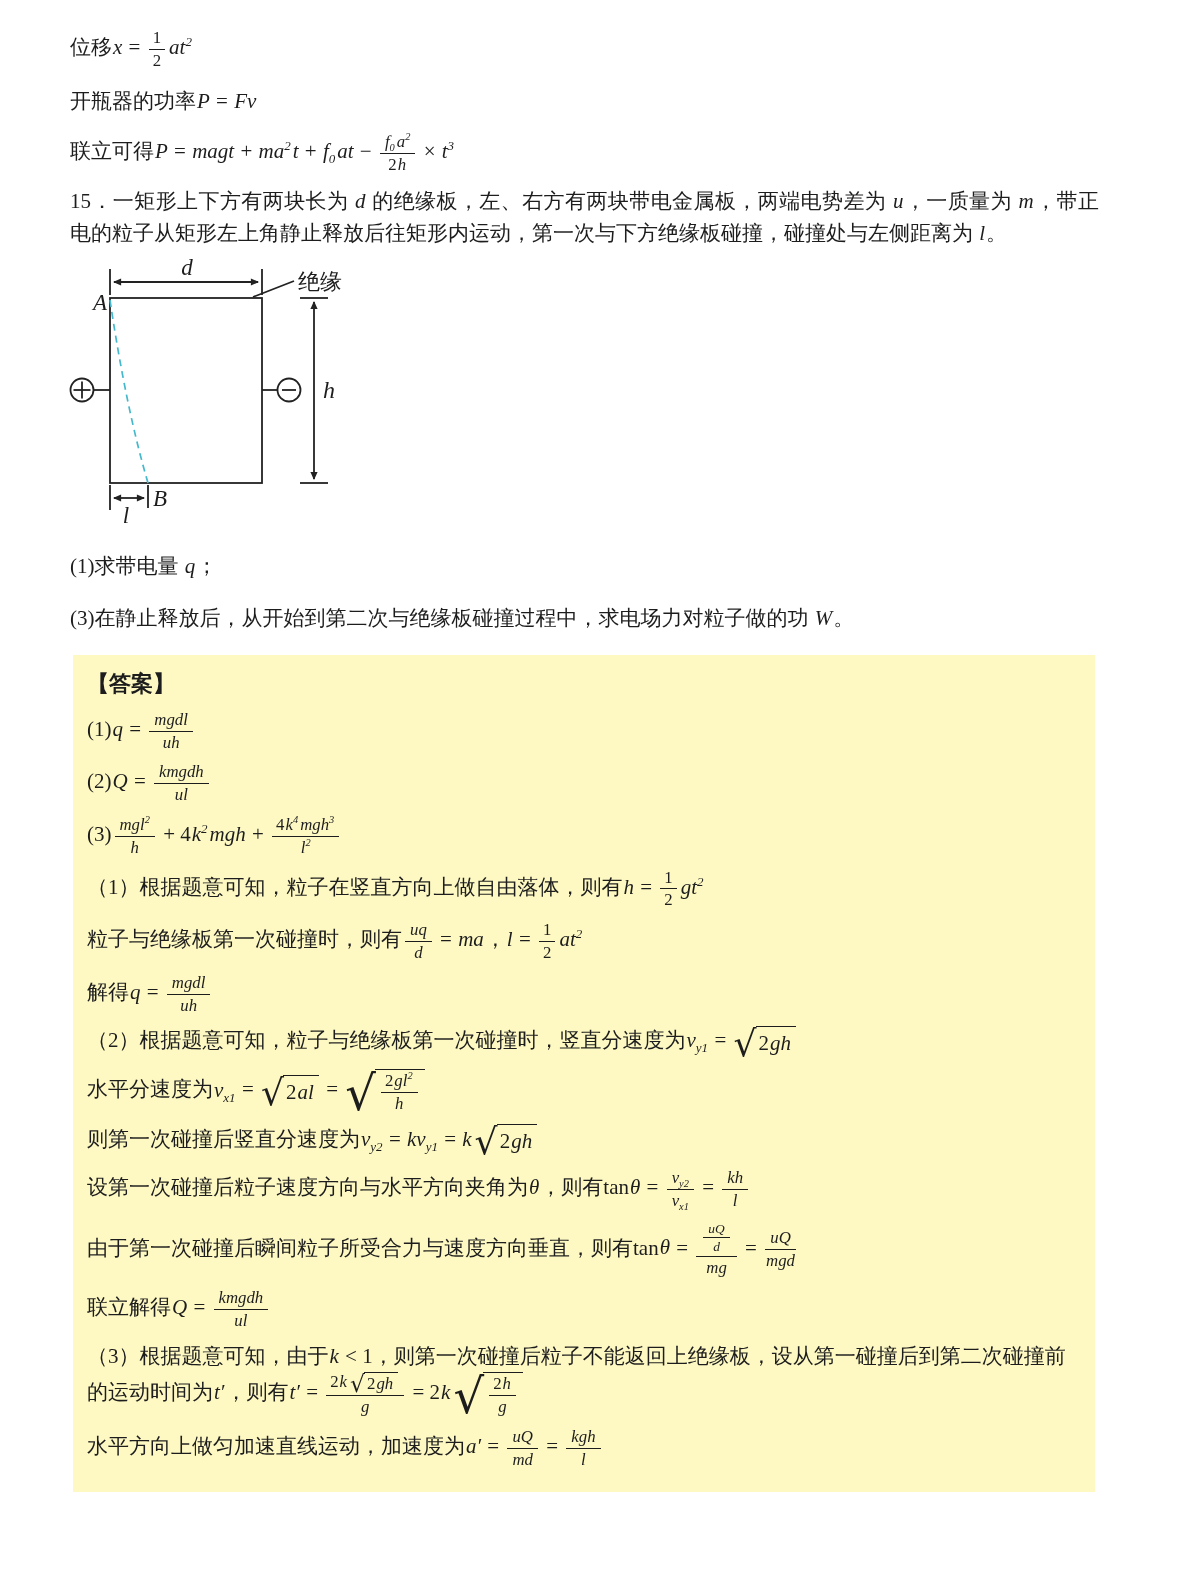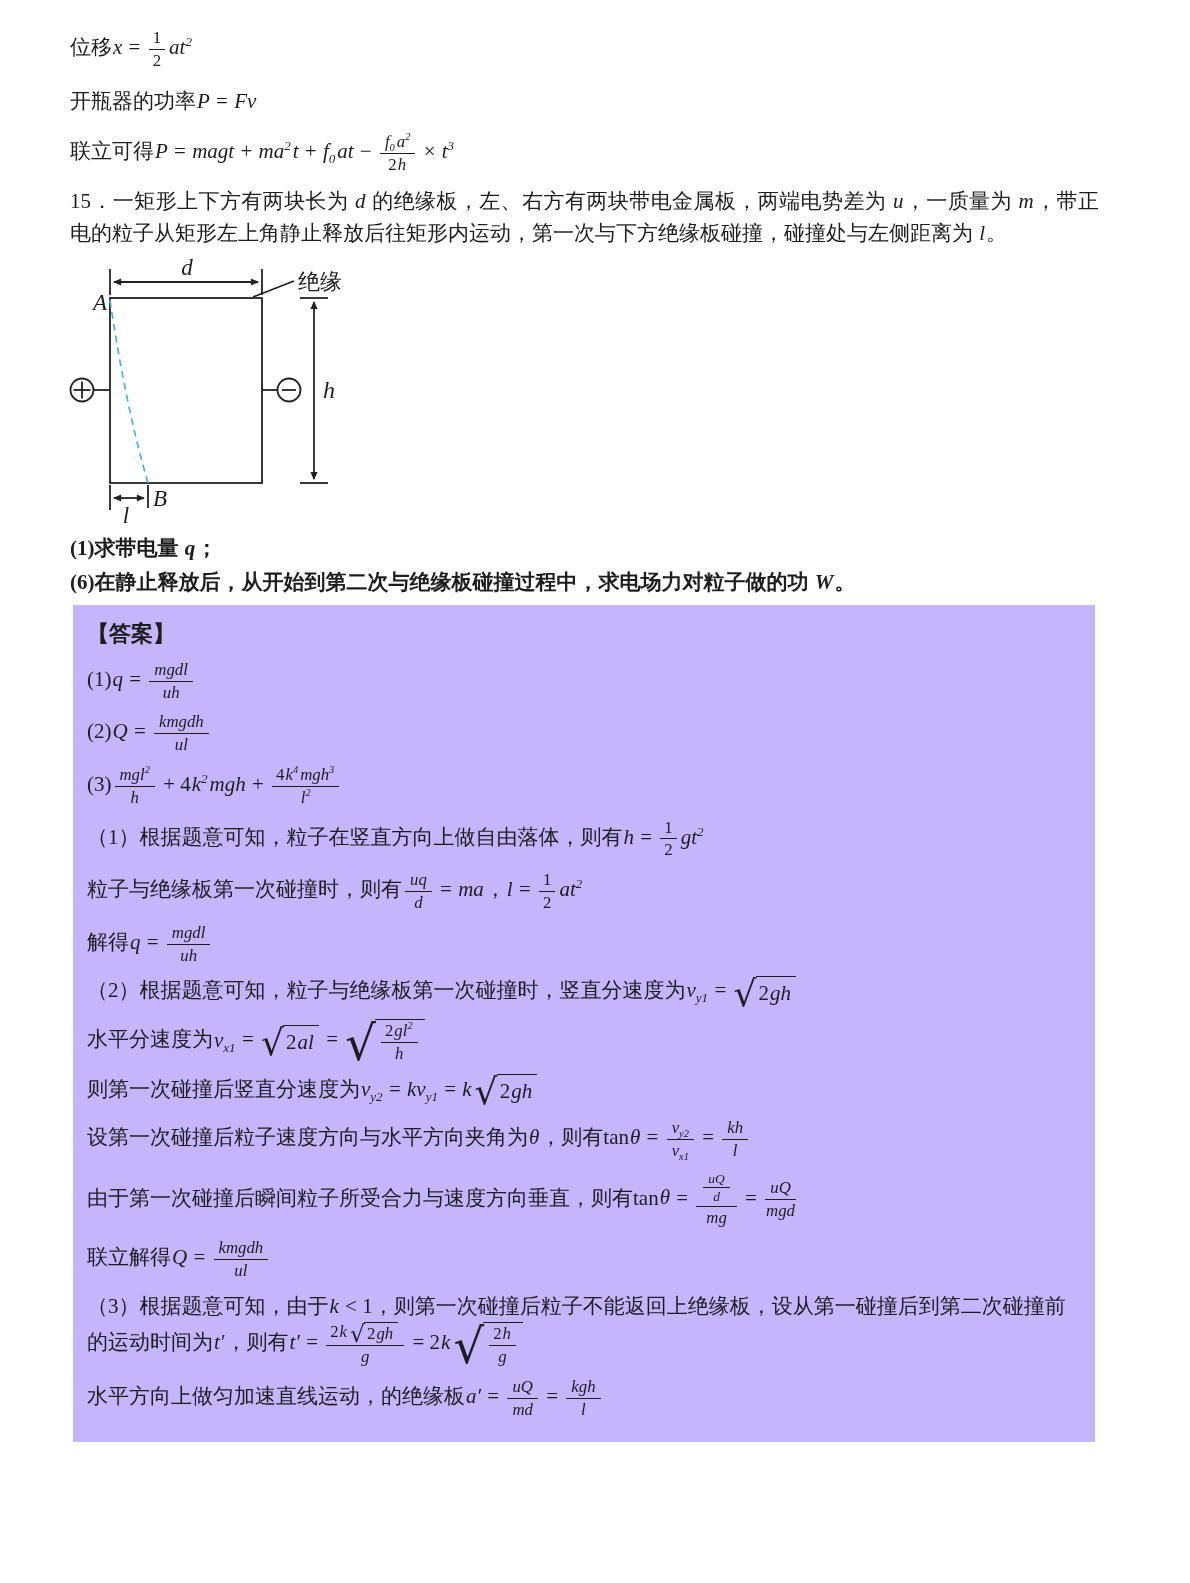--- a/index.html
+++ b/index.html
@@ -5,34 +5,34 @@
   html,body{margin:0;padding:0;}
   body{
     width:1190px;height:1583px;overflow:hidden;background:#ffffff;
     font-family:"Liberation Serif","DejaVu Serif",serif;
     color:#1d1d1d;font-size:21px;
   }
   .content{padding:18px 91px 0 70px;border-radius:25px;}
   .fline{margin:15px 0;line-height:1.5;}
   .fline.tall{margin:10px 0;}
   .para{margin:6px 0;line-height:1.55;text-align:justify;}
-  .q{margin:2px 0;line-height:1.55;font-weight:bold;}
+  .q{margin:20px 0;line-height:1.55;}
   
   .mt{font-style:normal;}
   .mv{font-style:italic;padding:0 1px;}
   .mv sup,.mv sub{font-style:italic;font-size:0.62em;line-height:0;}
   .frac{display:inline-flex;flex-direction:column;vertical-align:middle;
         text-align:center;font-size:0.8em;margin:0 3px;line-height:1.18;}
   .frac .num{border-bottom:1.6px solid currentColor;padding:0 4px 1px;display:block;}
   .frac .den{padding-top:1px;display:block;}
   .sqrt{display:inline-flex;align-items:flex-end;vertical-align:middle;margin:0 2px;}
   .rsym{line-height:0.85;font-family:"DejaVu Sans",sans-serif;font-style:normal;margin-right:-1px;}
   .rc{border-top:1.7px solid currentColor;padding:1px 4px 0 3px;display:inline-flex;align-items:center;}
   
-  .answer-block{background:#c4b5fd;margin:6px 4px 0 3px;padding:8px 12px 12px 14px;}
+  .answer-block{background:#fef9c3;margin:6px 4px 0 3px;padding:8px 12px 12px 14px;}
   .sec-header{font-weight:bold;font-size:22px;margin:6px 0;line-height:1.4;}
   .diagram{margin:4px 0 2px -10px;}
   svg text{font-family:"Liberation Serif","DejaVu Serif",serif;fill:#1d1d1d;}
   svg .ital{font-style:italic;}
 </style>
 </head>
 <body>
 
 <div class="content">
 
@@ -97,21 +97,21 @@
 
       <g stroke="#222222" stroke-width="1.8">
         <line x1="50" y1="229" x2="50" y2="254"></line>
         <line x1="54" y1="242" x2="84" y2="242" marker-start="url(#arr)" marker-end="url(#arr)"></line>
       </g>
       <text class="ital" x="66" y="267" font-size="23" text-anchor="middle">l</text>
     </svg>
   </div>
 
   <div class="q"><span class="mt">(1)求带电量 </span><span class="mv">q</span><span class="mt">；</span></div>
-  <div class="q"><span class="mt">(6)在静止释放后，从开始到第二次与绝缘板碰撞过程中，求电场力对粒子做的功 </span><span class="mv">W</span><span class="mt">。</span></div>
+  <div class="q"><span class="mt">(3)在静止释放后，从开始到第二次与绝缘板碰撞过程中，求电场力对粒子做的功 </span><span class="mv">W</span><span class="mt">。</span></div>
 
   <div class="answer-block">
     <div class="sec-header">【答案】</div>
     <div class="fline tall"><span class="mt">(1)</span><span class="mv">q</span><span class="mt"> = </span><span class="frac">
           <span class="num"><span class="mv">mgdl</span></span>
           <span class="den"><span class="mv">uh</span></span>
         </span></div>
     <div class="fline tall"><span class="mt">(2)</span><span class="mv">Q</span><span class="mt"> = </span><span class="frac">
           <span class="num"><span class="mv">kmgdh</span></span>
           <span class="den"><span class="mv">ul</span></span>
@@ -200,21 +200,21 @@
           <span class="den"><span class="mv">g</span></span>
         </span><span class="mt"> = 2</span><span class="mv">k</span><span class="sqrt">
           <span class="rsym" style="font-size: 48.195px;">√</span>
           <span class="rc">
             <span class="frac">
               <span class="num"><span class="mt">2</span><span class="mv">h</span></span>
               <span class="den"><span class="mv">g</span></span>
             </span>
           </span>
         </span></div>
-    <div class="fline tall"><span class="mt">水平方向上做匀加速直线运动，的绝缘板</span><span class="mv">a′</span><span class="mt"> = </span><span class="frac">
+    <div class="fline tall"><span class="mt">水平方向上做匀加速直线运动，加速度为</span><span class="mv">a′</span><span class="mt"> = </span><span class="frac">
           <span class="num"><span class="mv">uQ</span></span>
           <span class="den"><span class="mv">md</span></span>
         </span><span class="mt"> = </span><span class="frac">
           <span class="num"><span class="mv">kgh</span></span>
           <span class="den"><span class="mv">l</span></span>
         </span></div>
   </div>
 
 </div>
 

